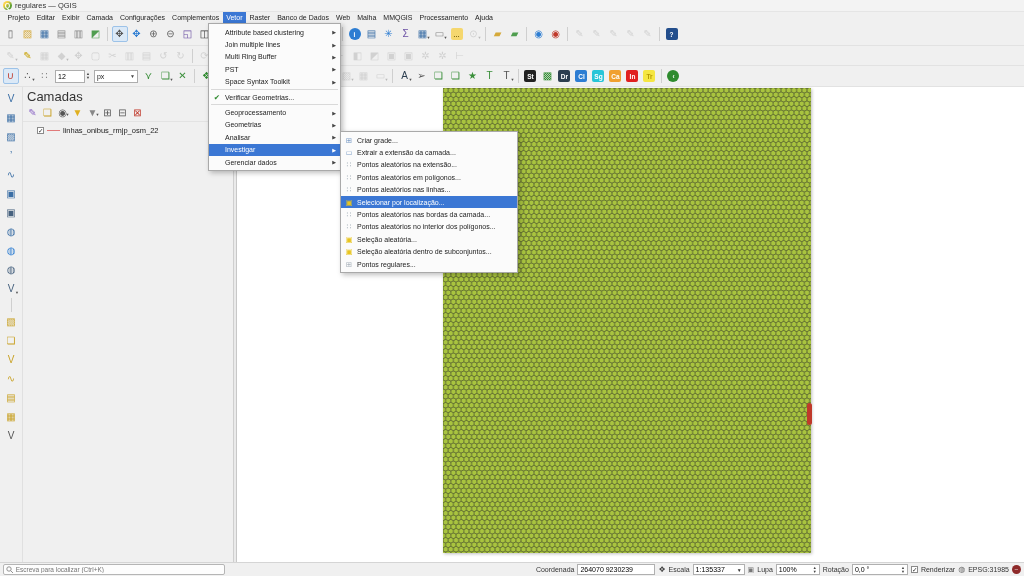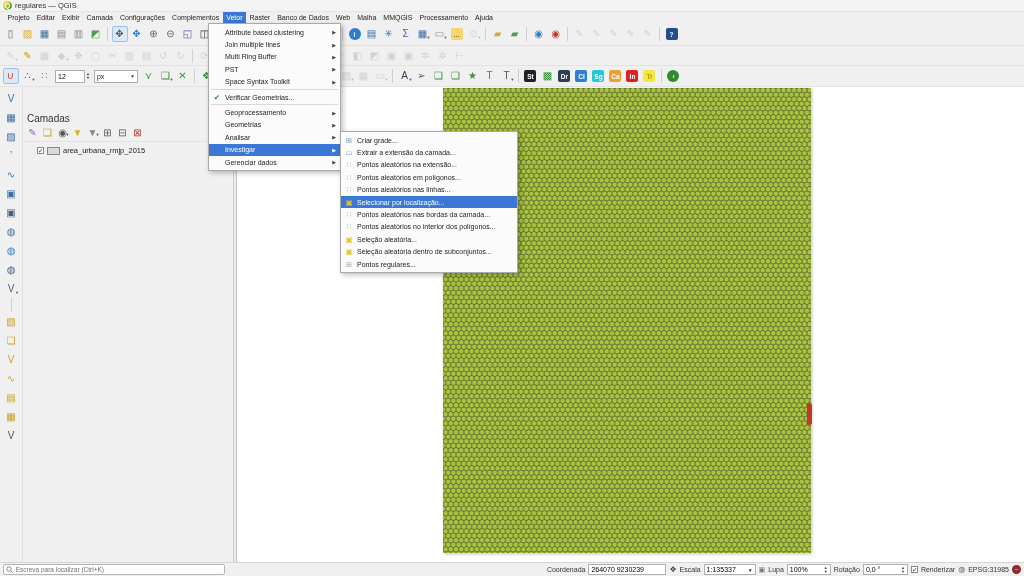--- a/index.html
+++ b/index.html
@@ -34,21 +34,21 @@
   .updown { display:flex; flex-direction:column; font-size:4px; line-height:4px; color:#444; margin-left:1px; }
   .combo { display:flex; align-items:center; width:44px; height:13px; border:1px solid #adadad; background:#fff; font-size:7px; padding:0 2px; margin:0 2px; justify-content:space-between; }
   .combo .dn { font-size:5px; color:#444; }
 
   
   .main { display:flex; height:475px; }
   .leftstrip { width:23px; background:#f0f0f0; display:flex; flex-direction:column; align-items:center; padding-top:2px; border-right:1px solid #e0e0e0; }
   .leftstrip .tb { margin:1.5px 0; }
 
   .panel { width:211px; background:#f0f0f0; border-right:1px solid #cfcfcf; display:flex; flex-direction:column; }
-  .panel-title { font-size:10px; padding:2px 4px; color:#333;margin-top:24px; }
+  .panel-title { font-size:13px; padding:2px 4px; color:#333; }
   .panel-toolbar { display:flex; align-items:center; padding:0 2px 2px 2px; border-bottom:1px solid #e3e3e3; }
   .panel-toolbar .tb { width:14px; height:13px; }
   .layers { padding-top:2px; background:#f0f0f0; flex:1; }
   .lrow { height:13px; display:flex; align-items:center; gap:3px; padding-left:14px; }
   .lrow.sel { background:#3b77d4; }
   .lrow.sel .lname { color:#fff; font-weight:bold; }
   .cb { width:7px; height:7px; border:1px solid #8a8a8a; background:#fff; font-size:6.5px; line-height:6px; text-align:center; color:#222; }
   .swatch-fill { width:13px; height:8px; border:1px solid #888; }
   .swatch-line { width:13px; height:0; border-top:1.6px solid; }
   .lname { font-size:7.5px; color:#222; }
@@ -534,22 +534,22 @@
         <span class="tb" title="collapse-all-icon">
           <span class="g" style="color: rgb(85, 85, 85);">⊟</span>
         </span>
         <span class="tb" title="remove-layer-icon">
           <span class="g" style="color: rgb(192, 57, 43);">⊠</span>
         </span>
       </div>
     <div class="layers" id="layers">
         <div class="lrow">
           <span class="cb">✓</span>
-          <span class="swatch-fill" style="background: rgb(217, 217, 217);"></span>
-          <span class="lname">area_urbana_rmjp_2015</span>
+          <span class="swatch-line" style="border-top-color: rgb(224, 122, 122);"></span>
+          <span class="lname">linhas_onibus_rmjp_osm_22</span>
         </div>
       </div>
   </div>
 
   <div class="splitter"></div>
 
   <div class="canvas">
     <div id="hexgrid"><svg width="368" height="465">
           <defs>
             <pattern id="hexp" width="5.2" height="9" patternUnits="userSpaceOnUse">
@@ -690,21 +690,21 @@
   <span class="sb-ic" style="color:#777;font-size:7px">▣</span>
   <span>Lupa</span>
   <span class="sfield" style="width:44px">
       <input value="100%" style="">
       <span class="updown">
         <span>▲</span>
         <span>▼</span>
       </span>
     </span>
   <span>Rotação</span>
-  <span class="sfield" style="width:45px">
+  <span class="sfield" style="width:56px">
       <input value="0,0 °" style="">
       <span class="updown">
         <span>▲</span>
         <span>▼</span>
       </span>
     </span>
   <span class="cb">✓</span>
   <span>Renderizar</span>
   <span class="sb-ic" style="color:#666">◍</span>
   <span>EPSG:31985</span>

